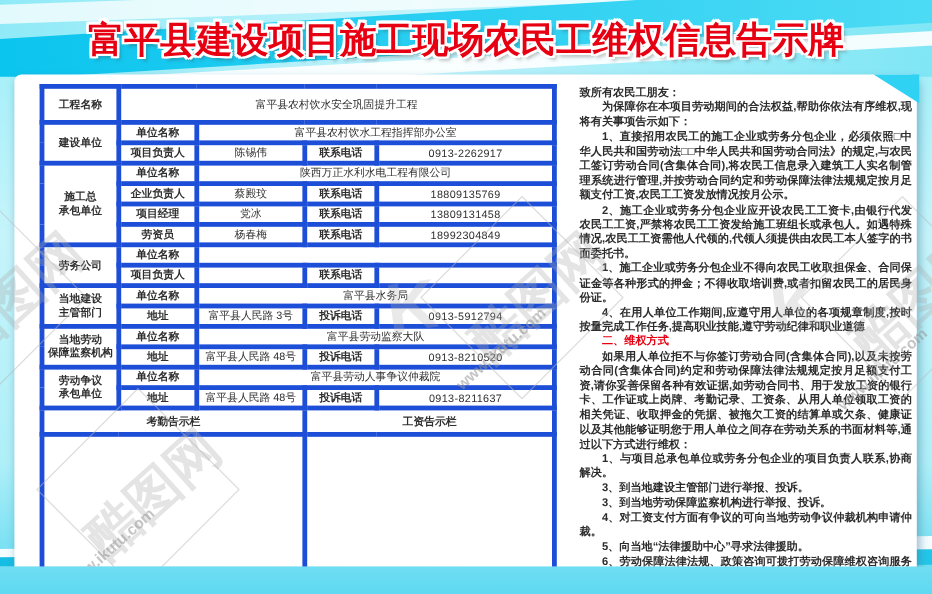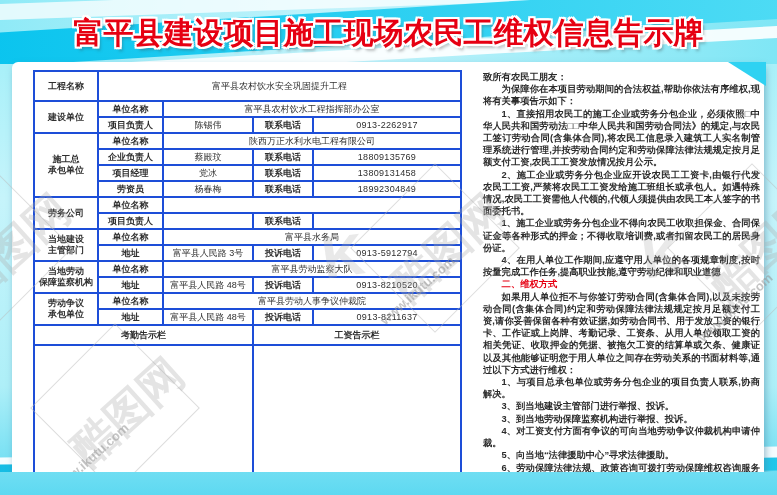--- a/index.html
+++ b/index.html
@@ -25,21 +25,21 @@
     background:linear-gradient(90deg,#14bce4,#49d7f2 60%,#1fc6ea);transform:rotate(-.5deg);}
 
   
   .panel{position:absolute;left:12px;top:62px;width:752px;height:421px;background:#ffffff;
     border-radius:6px;box-shadow:2px 4px 7px rgba(70,130,160,.5);}
   .corner-fold{position:absolute;right:11px;top:62px;width:0;height:0;
     border-top:24px solid #2fd2f2;border-left:38px solid transparent;}
 
   
   table.info{position:absolute;left:21px;top:8px;border-collapse:collapse;table-layout:fixed;width:427px;}
-  table.info td{border:2px solid #1d4ed8;text-align:center;vertical-align:middle;
+  table.info td{border:4px solid #1d4ed8;text-align:center;vertical-align:middle;
     padding:0 2px;font-size:9px;color:#2f2f2f;overflow:hidden;}
   td.cat{font-weight:bold;white-space:pre-line;line-height:11px;}
   td.lbl{font-weight:bold;}
   td.val{font-weight:normal;}
   td.num{font-weight:normal;letter-spacing:.3px;}
   td.board-hd{font-weight:bold;font-size:10px;height:18px;}
   tr.r-proj{height:30px;} tr.r{height:16px;} tr.r-empty{height:132px;}
 
   
   .notice{position:absolute;left:471px;top:9px;width:277px;height:402px;

